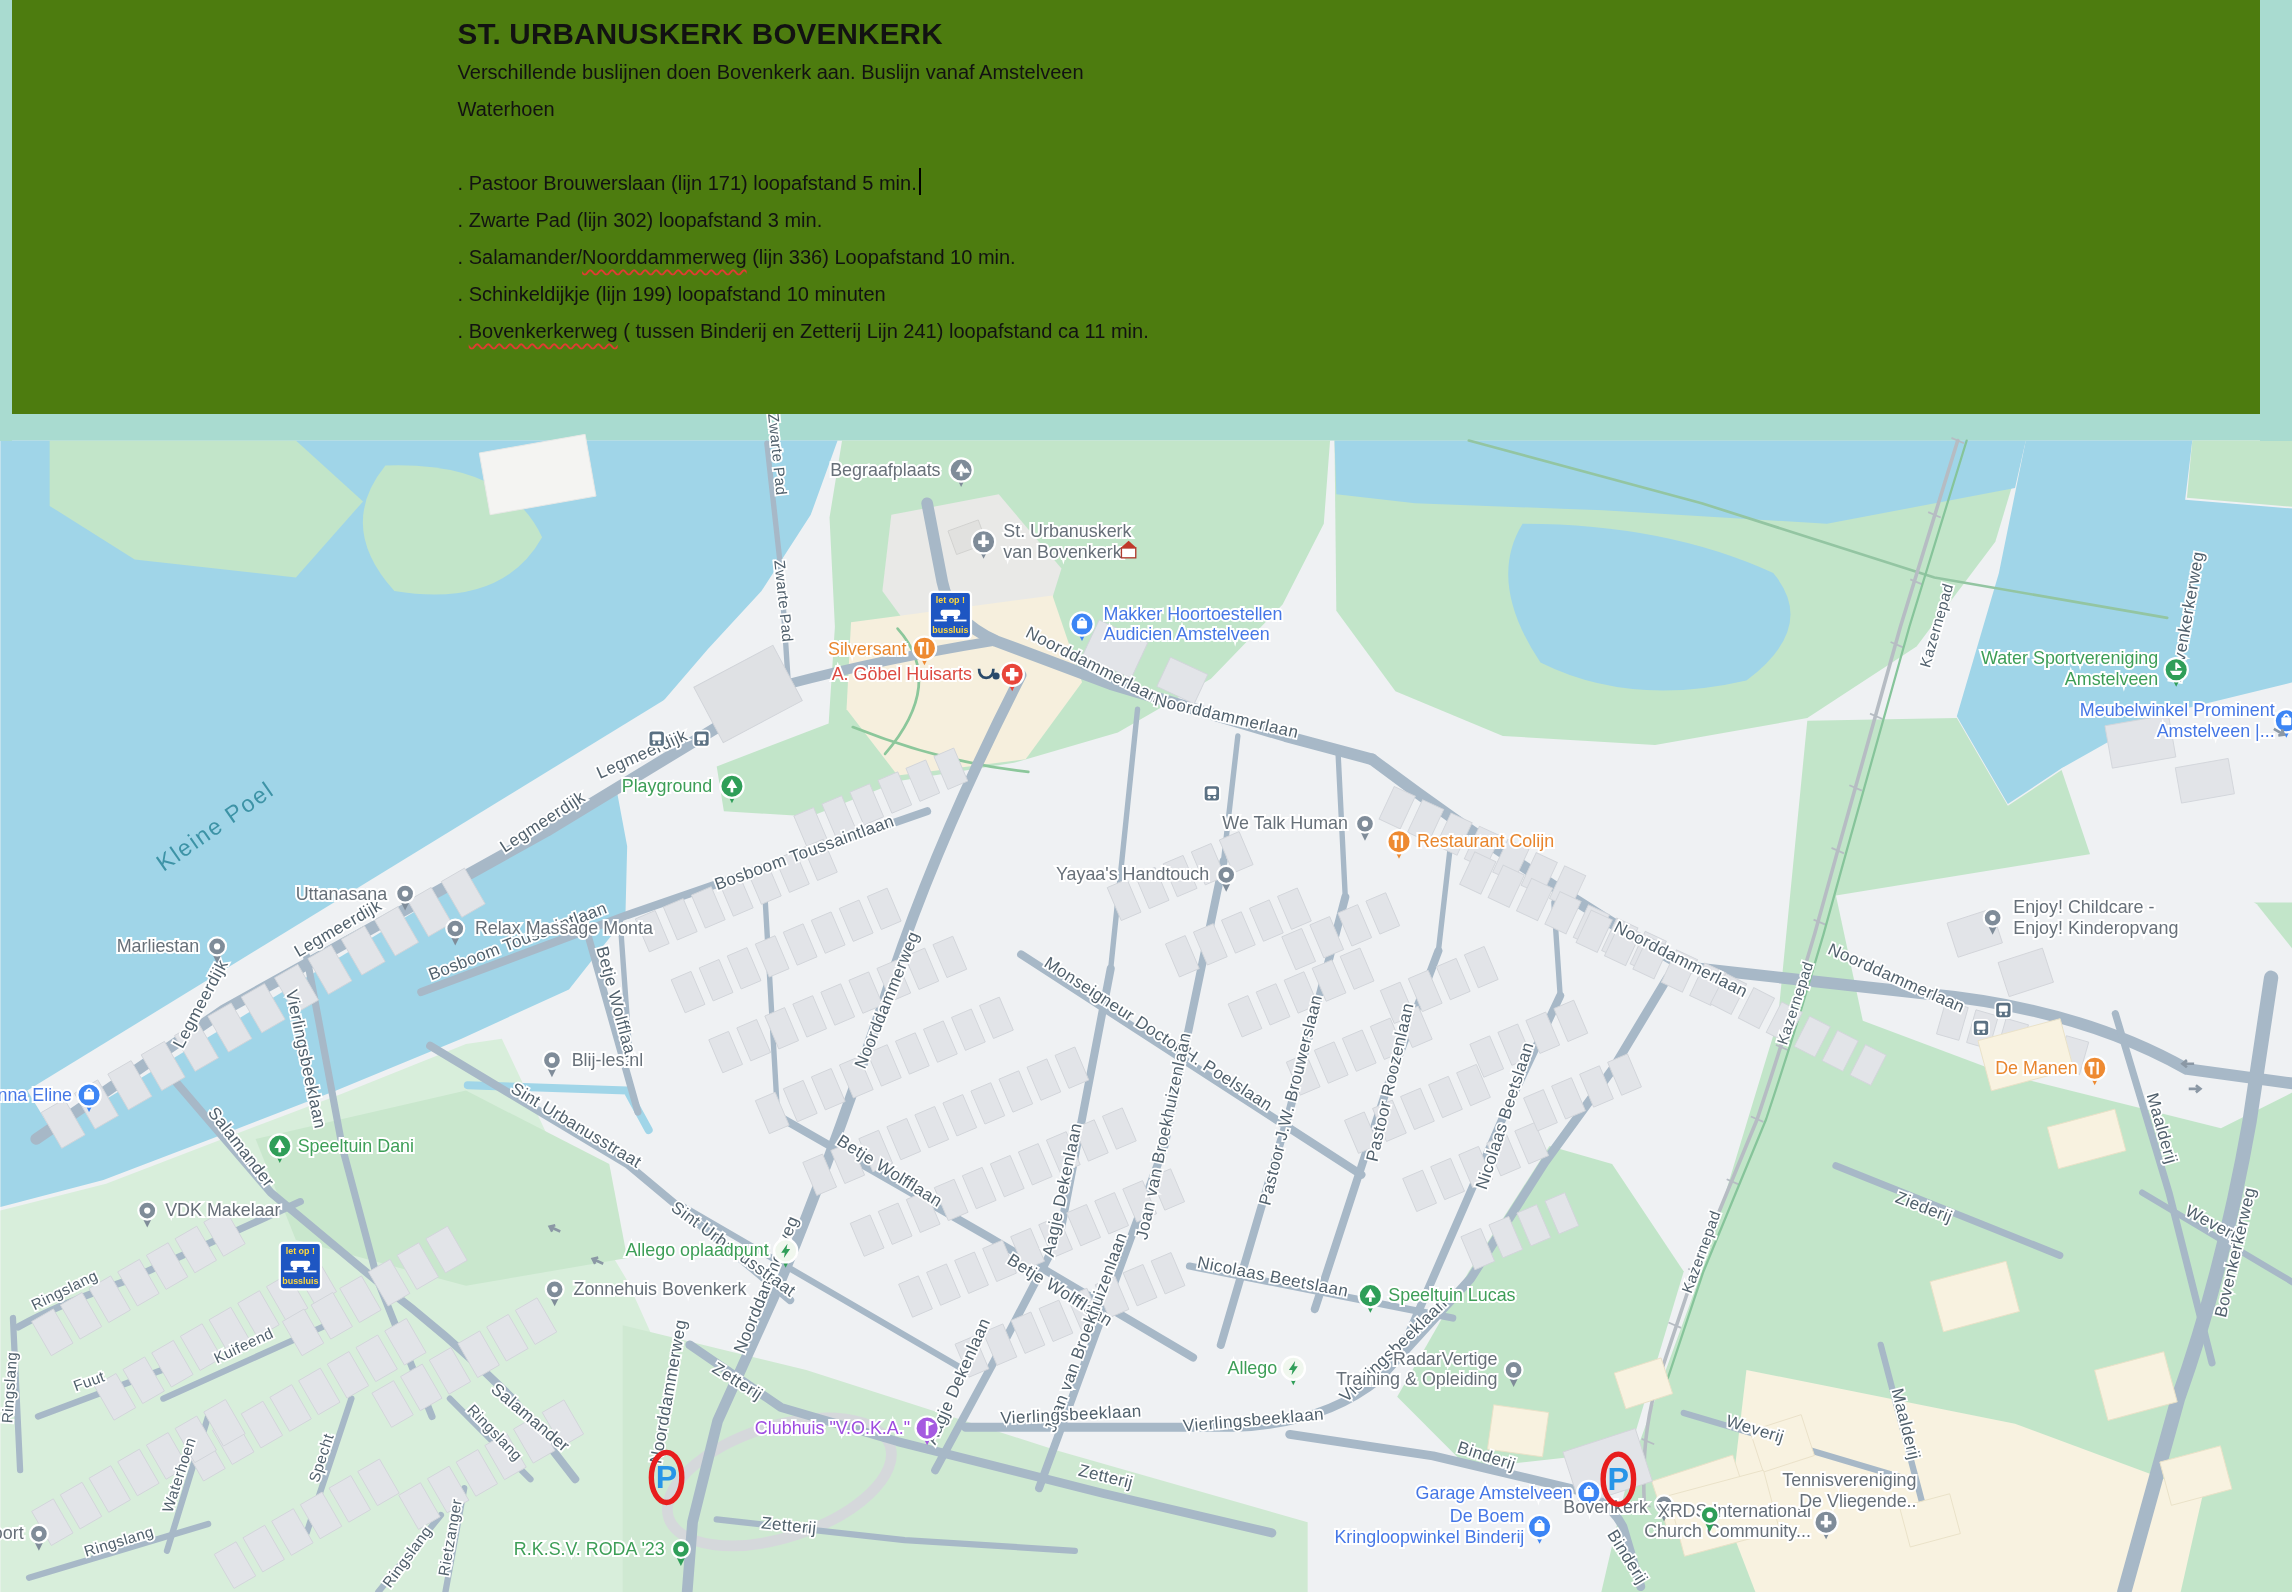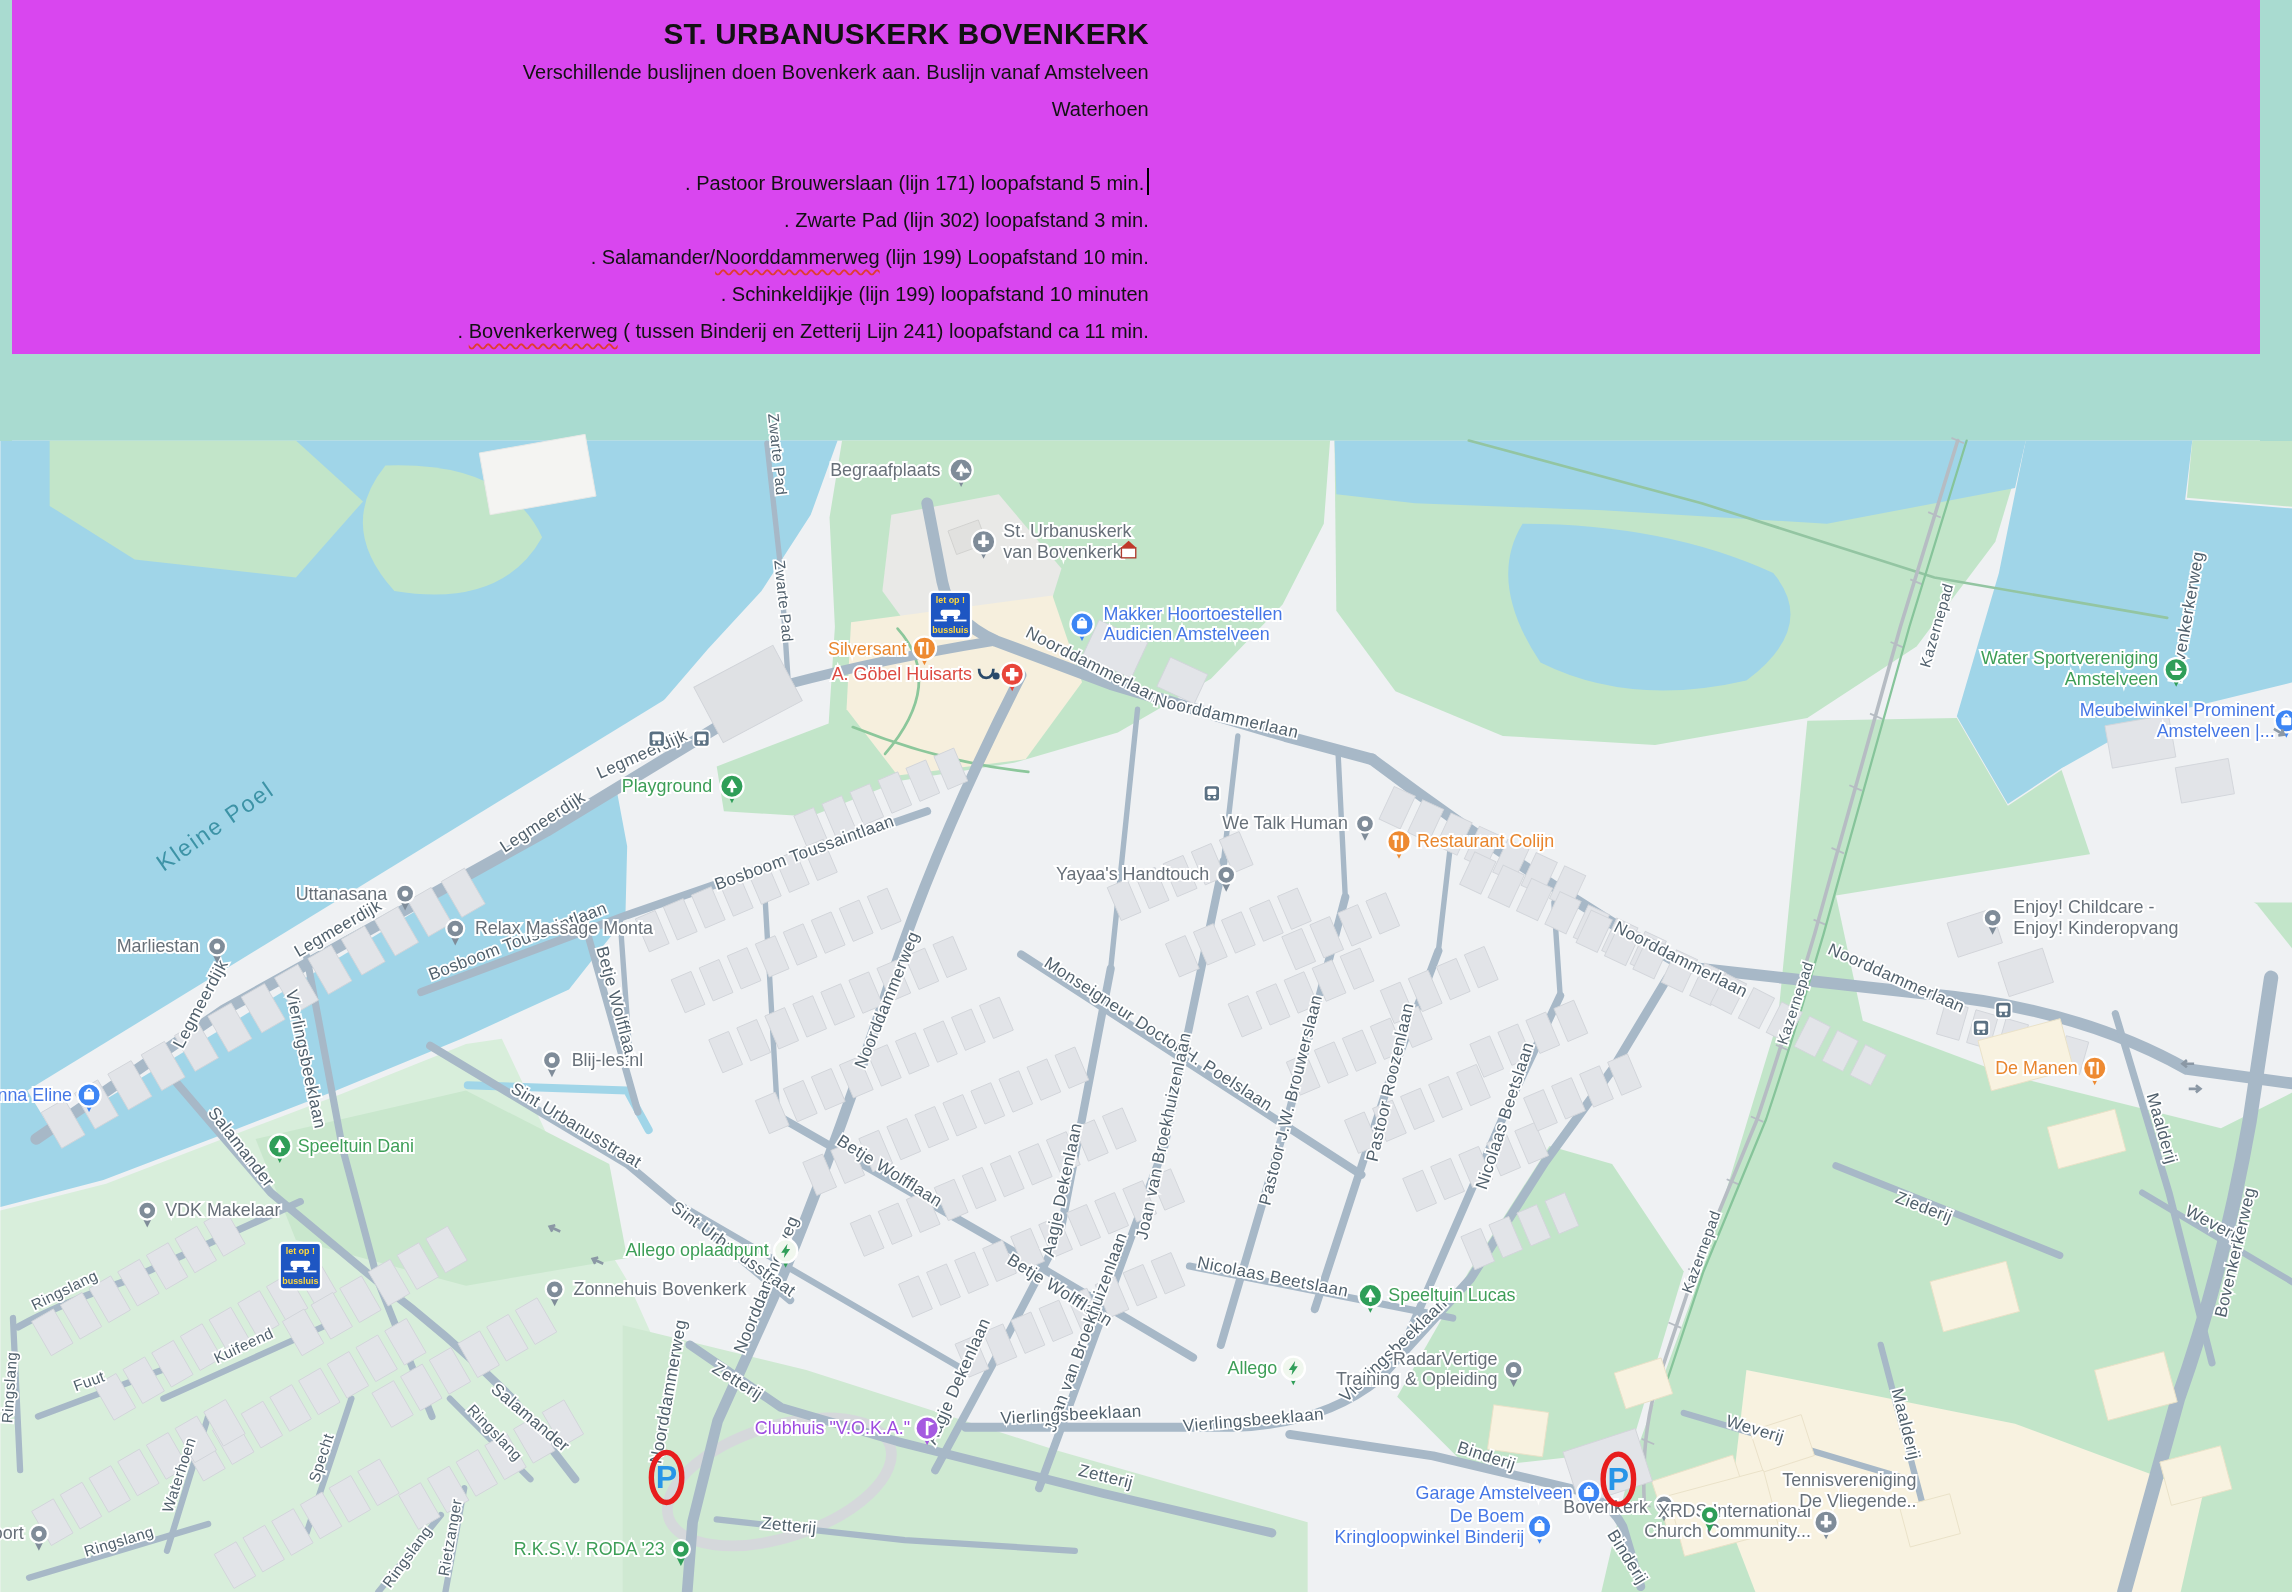--- a/index.html
+++ b/index.html
@@ -1,19 +1,19 @@
 <!DOCTYPE html>
 <html style="font-size:14.3px"><head>
 <meta charset="utf-8">
 <style>
   html,body{margin:0;padding:0;width:2293px;height:1592px;overflow:hidden;background:#ffffff;
             font-family:"Liberation Sans", sans-serif;}
   #stage{position:relative;width:2293px;height:1592px;}
   #map-svg{position:absolute;left:0;top:0;}
-  #doc-panel{position:absolute;left:11.6px;top:0;width:2248px;height:354px;background:#d946ef;text-align:right;}
+  #doc-panel{position:absolute;left:11.6px;top:0;width:2248px;height:414px;background:#4d7c0f;}
   #doc-text{position:absolute;left:446px;top:12.5px;color:#121212;}
   .doc-title{font-size:29.6px;font-weight:600;line-height:41px;letter-spacing:0.2px;}
   .doc-line{font-size:20px;font-weight:400;line-height:37px;}
   .doc-gap{height:37px;}
   .spell{text-decoration-line:underline;text-decoration-style:wavy;text-decoration-color:#e03c31;
          text-decoration-thickness:1.8px;text-underline-offset:4.5px;}
   .cursor{display:inline-block;width:1.8px;height:27px;background:#000;vertical-align:-5.4px;margin-left:2.7px;}
   .edge-sliver{position:absolute;top:0;height:441px;background:#a9dbd0;}
   text{font-family:"Liberation Sans", sans-serif;}
 </style>
@@ -726,21 +726,21 @@
     <div id="doc-text">
       <div class="doc-title">ST. URBANUSKERK BOVENKERK</div>
       <div id="doc-lines">
           <div class="doc-line">Verschillende buslijnen doen Bovenkerk aan. Buslijn vanaf Amstelveen</div>
           <div class="doc-line">Waterhoen</div>
         </div>
       <div class="doc-gap"></div>
       <div id="doc-bullets">
           <div class="doc-line"><span>. Pastoor Brouwerslaan (lijn 171) loopafstand 5 min.</span><span class="cursor"></span></div>
           <div class="doc-line"><span>. Zwarte Pad (lijn 302) loopafstand 3 min.</span></div>
-          <div class="doc-line"><span>. Salamander/</span><span class="spell">Noorddammerweg</span><span> (lijn 199) Loopafstand 10 min.</span></div>
+          <div class="doc-line"><span>. Salamander/</span><span class="spell">Noorddammerweg</span><span> (lijn 336) Loopafstand 10 min.</span></div>
           <div class="doc-line"><span>. Schinkeldijkje (lijn 199) loopafstand 10 minuten</span></div>
           <div class="doc-line"><span>. </span><span class="spell">Bovenkerkerweg</span><span> ( tussen Binderij en Zetterij Lijn 241) loopafstand ca 11 min.</span></div>
         </div>
     </div>
   </div>
 
   <div class="edge-sliver" style="left:0;width:11.6px;"></div>
   <div class="edge-sliver" style="left:2260px;width:33px;"></div>
 </div>
 

